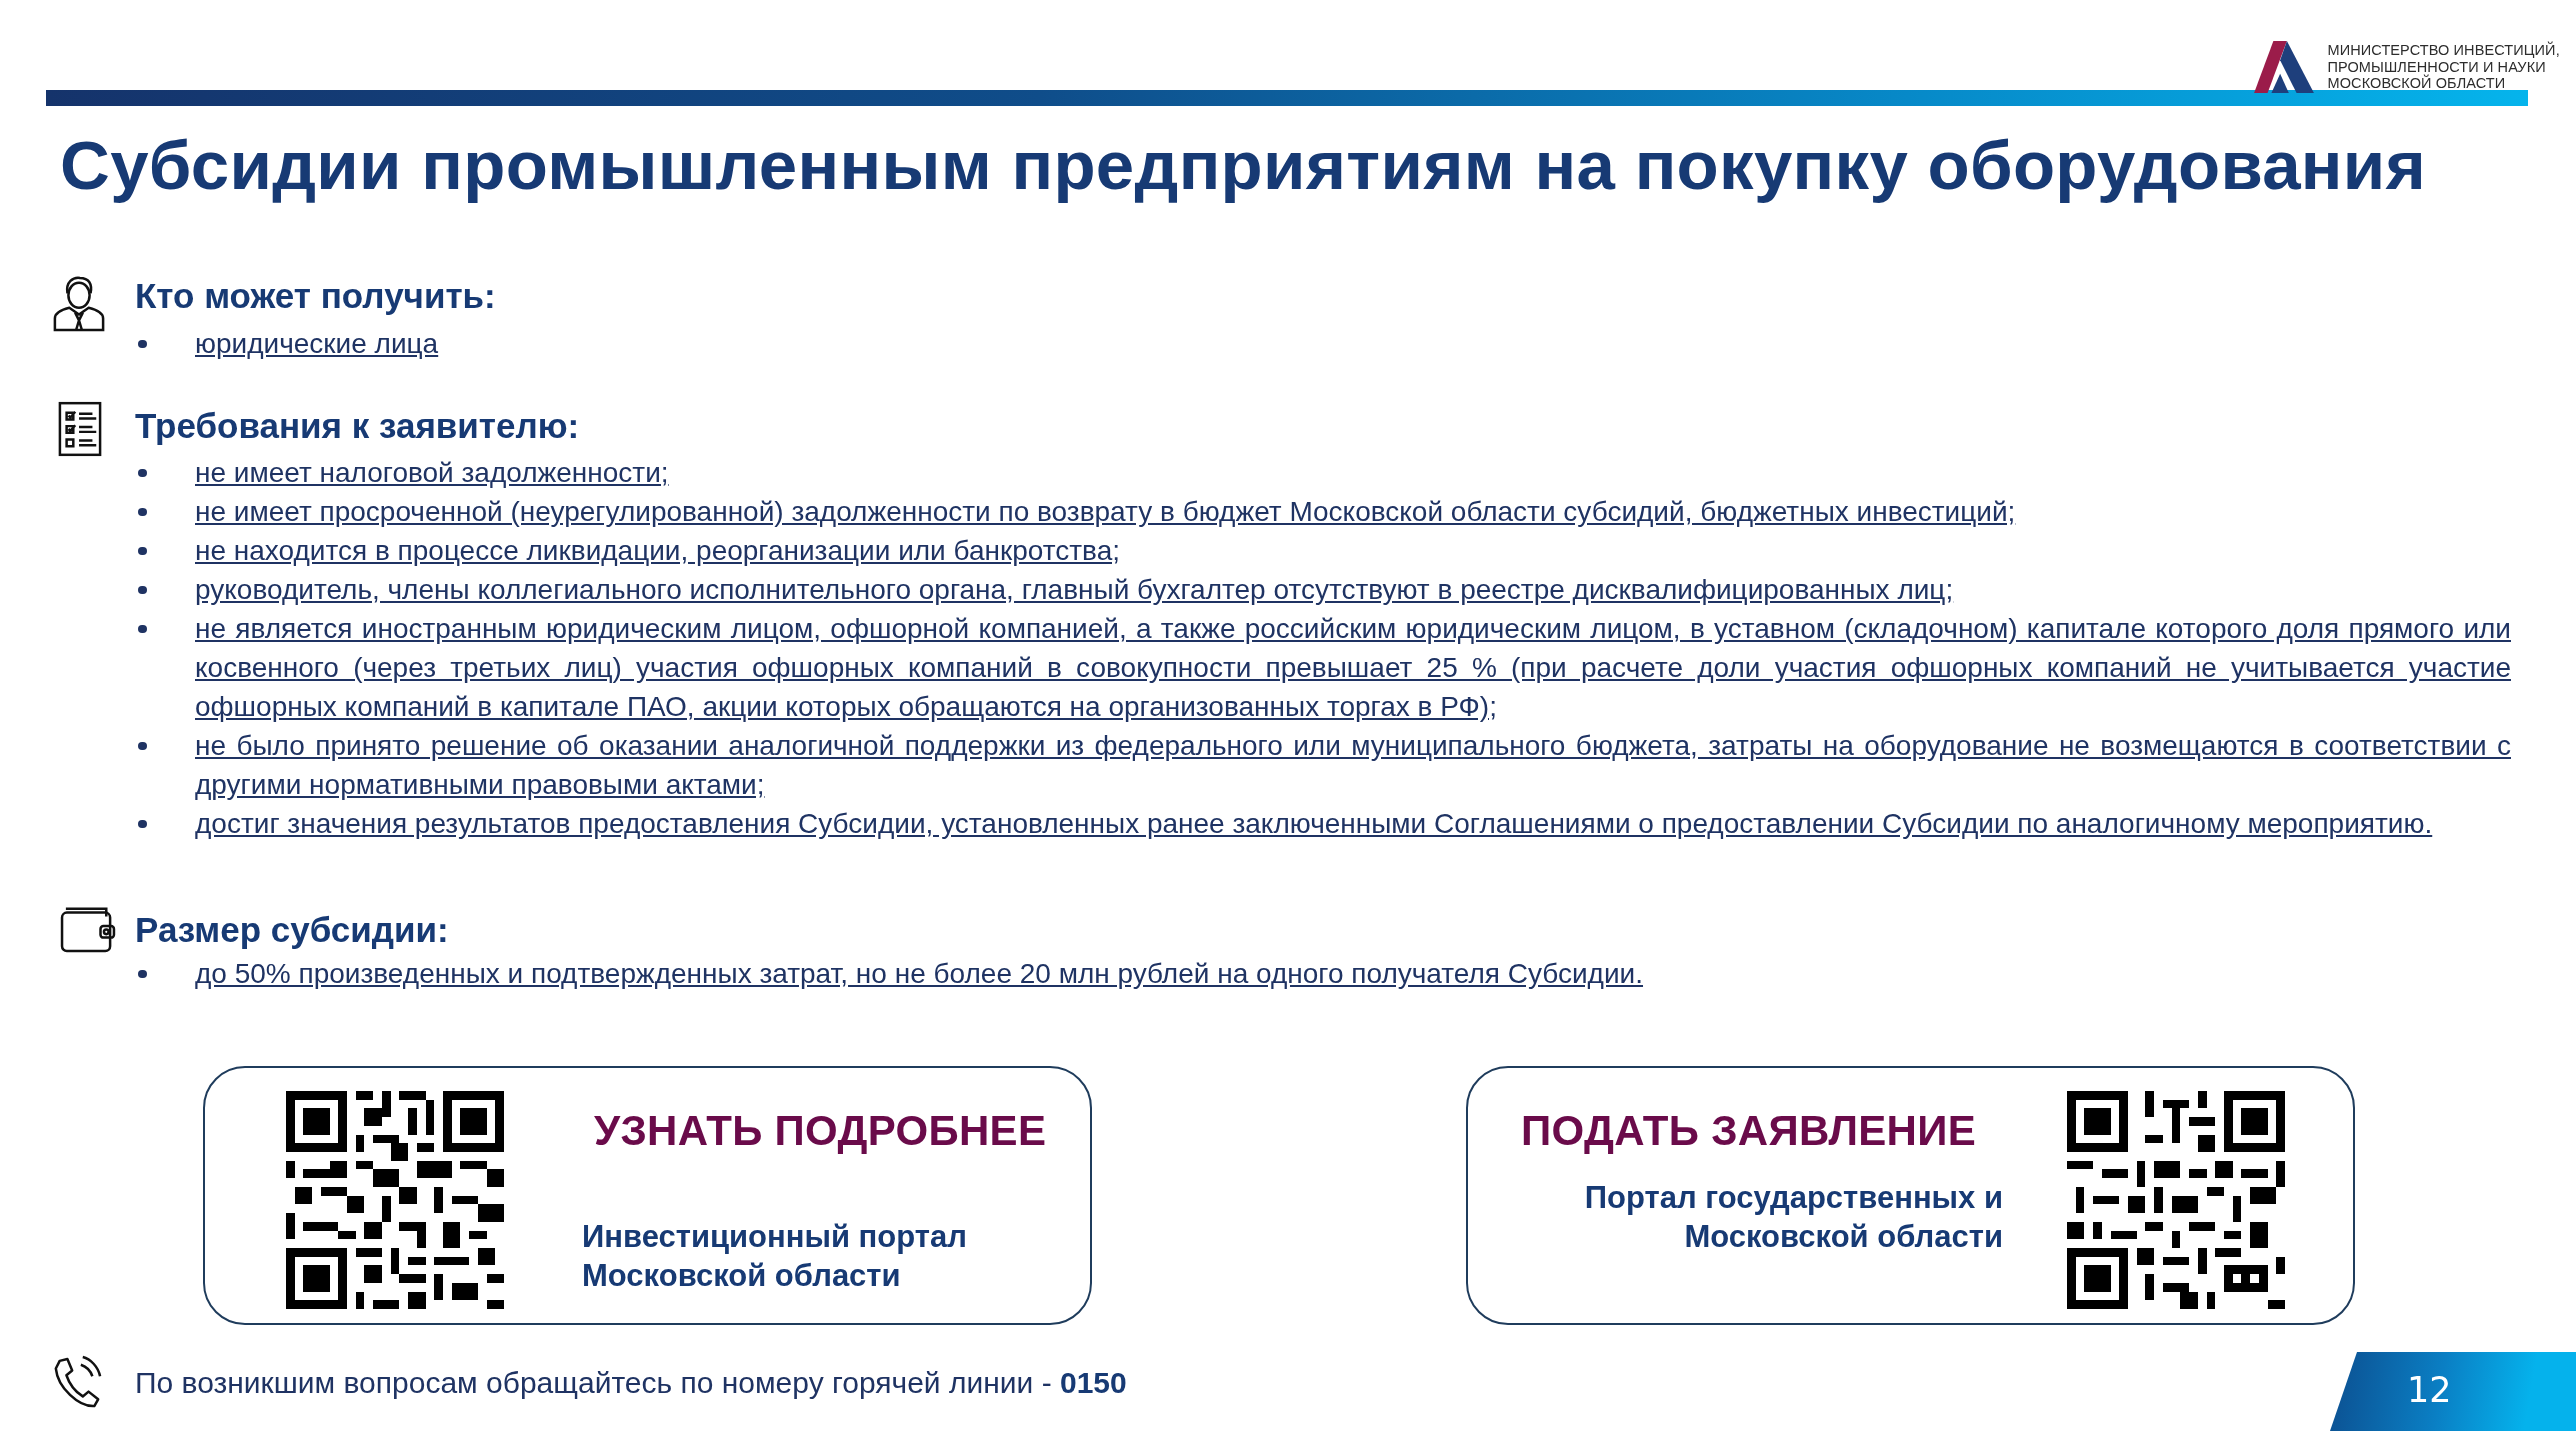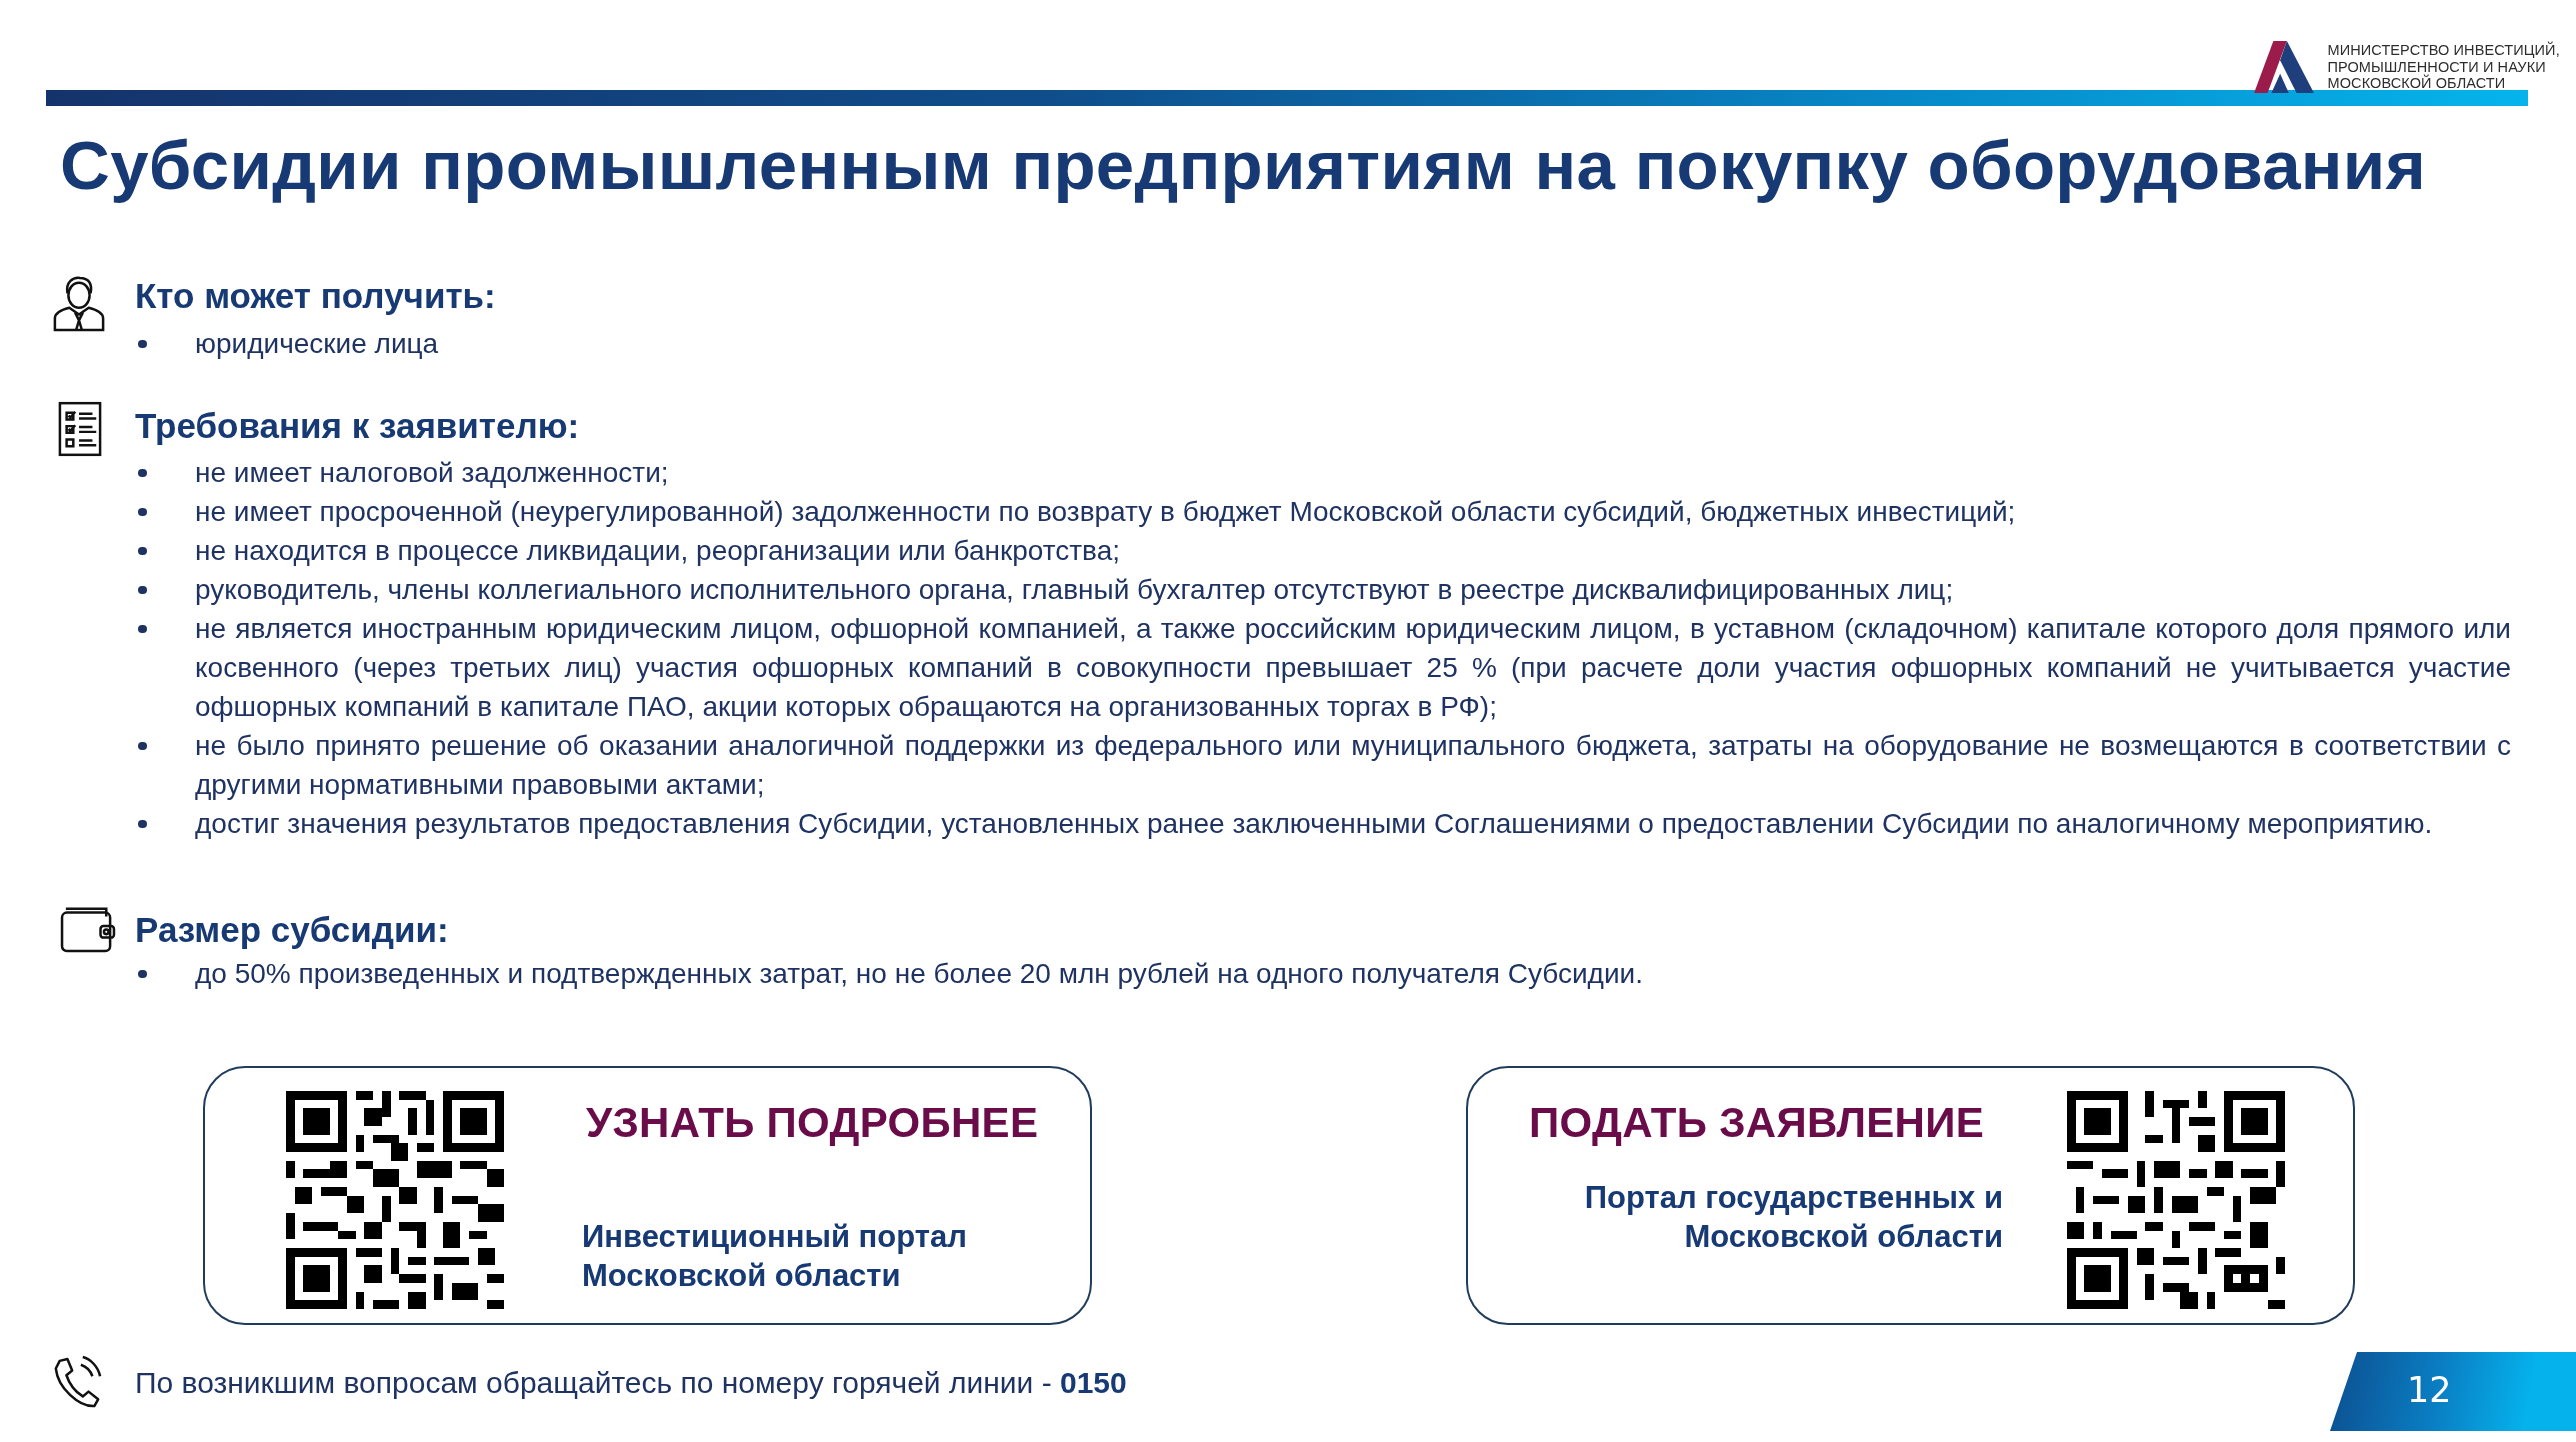--- a/index.html
+++ b/index.html
@@ -21,36 +21,36 @@
     font-size: 69px; font-weight: 700; color: #173a74; letter-spacing: 0.3px;
     white-space: nowrap;
   }
   .section-icon { position: absolute; }
   .section-heading {
     position: absolute; left: 135px; margin: 0;
     font-size: 35px; font-weight: 700; color: #173a74;
   }
   ul.bullets {
     position: absolute; left: 135px; width: 2376px; margin: 0; padding: 0;
-    list-style: none; font-size: 28px; line-height: 39px; color: #1f3363;
+    list-style: none; font-size: 28px; line-height: 39px; color: #1f3363; text-decoration: underline;
   }
   ul.bullets li { position: relative; padding-left: 60px; text-align: justify; }
   ul.bullets li::before {
     content: ""; position: absolute; left: 2.9px; top: 15.5px;
     width: 8.7px; height: 8.7px; border-radius: 50%; background: #1f3363;
   }
   .card {
     position: absolute; top: 1066px; width: 889px; height: 259px;
     border: 2.9px solid #1f3c5c; border-radius: 42px; background: #fff;
     box-sizing: border-box;
   }
   .card .qr { position: absolute; top: 23px; width: 218px; height: 218px; }
   .card-title {
     position: absolute; font-size: 42px; font-weight: 700; color: #6a0b4a;
-    white-space: nowrap; margin: 4px; letter-spacing: 0.3px;
+    white-space: nowrap; margin: 12px; letter-spacing: 0.3px;
   }
   .card-sub {
     position: absolute; font-size: 31px; font-weight: 700; color: #173a74;
     line-height: 39px; margin: 0;
   }
   .footer-text {
     position: absolute; left: 135px; top: 1366px; font-size: 30px; color: #1f3363;
     white-space: nowrap;
   }
   .footer-text b { color: #173a74; margin-top: 11px; }

